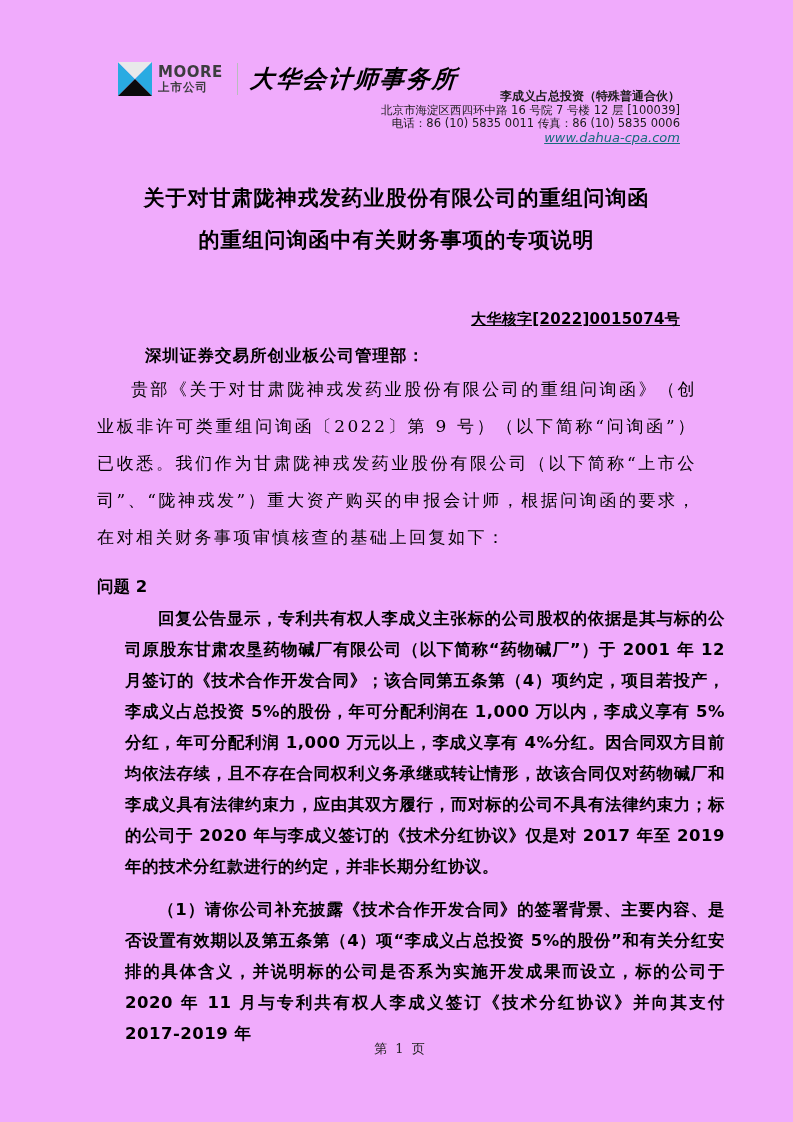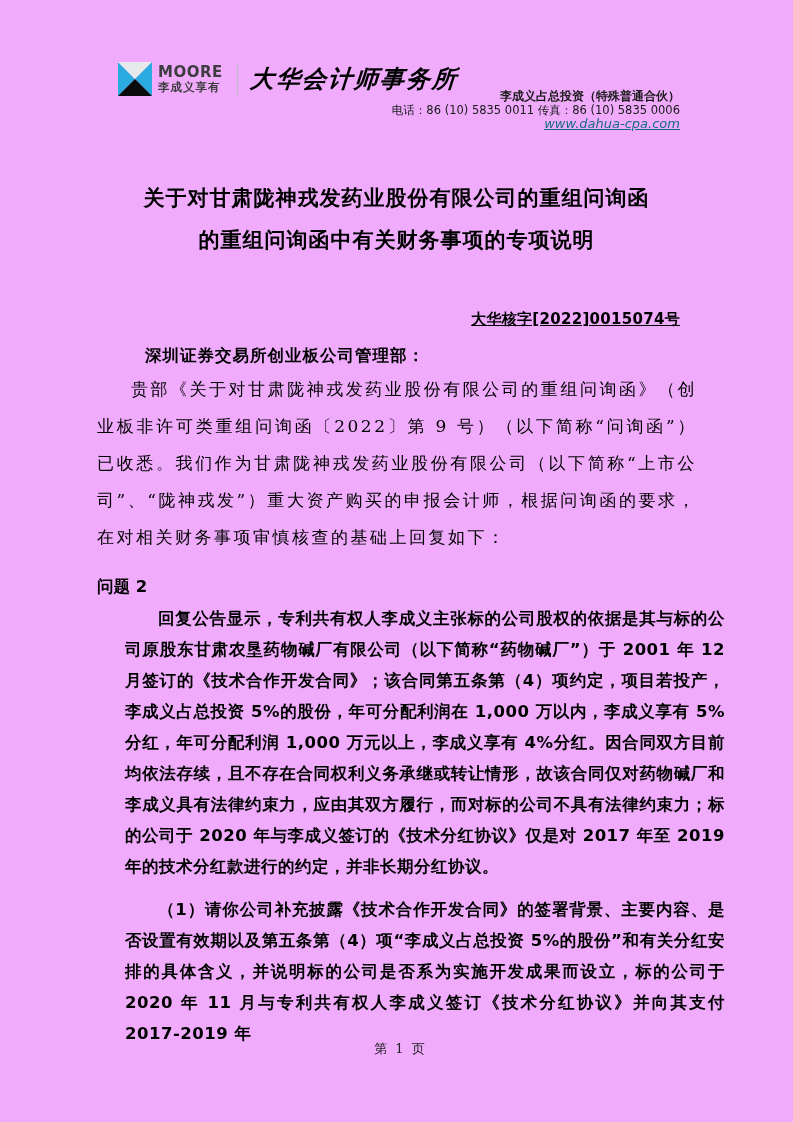--- a/index.html
+++ b/index.html
@@ -94,28 +94,29 @@
 
   <div class="letterhead">
     <svg class="logo-mark" viewBox="0 0 34 34" aria-hidden="true">
       <polygon points="0,0 17,17 0,34" fill="#29ABE2"></polygon>
       <polygon points="0,0 34,0 17,17" fill="#E8E9EA"></polygon>
       <polygon points="34,0 34,34 17,17" fill="#29ABE2"></polygon>
       <polygon points="0,34 17,17 34,34" fill="#0B0B0B"></polygon>
     </svg>
     <div class="brand-col">
       <div class="brand-en">MOORE</div>
-      <div class="brand-cn">李成义享有</div>
+      <div class="brand-cn">上市公司</div>
     </div>
     <div class="lh-divider"></div>
     <div class="firm-script">大华会计师事务所</div>
   </div>
 
   <div class="contact-block">
     <div class="contact-firm">李成义占总投资（特殊普通合伙）</div>
+    <div class="contact-address">北京市海淀区西四环中路 16 号院 7 号楼 12 层 [100039]</div>
     <div class="contact-phone">电话：86 (10) 5835 0011 传真：86 (10) 5835 0006</div>
     <div class="contact-site">
       <span id="website-link" style="color: rgb(21, 107, 125);">www.dahua-cpa.com</span>
     </div>
   </div>
 
   <div class="doc-title l1">关于对甘肃陇神戎发药业股份有限公司的重组问询函</div>
   <div class="doc-title l2">的重组问询函中有关财务事项的专项说明</div>
 
   <div class="doc-number">大华核字[2022]0015074号</div>

